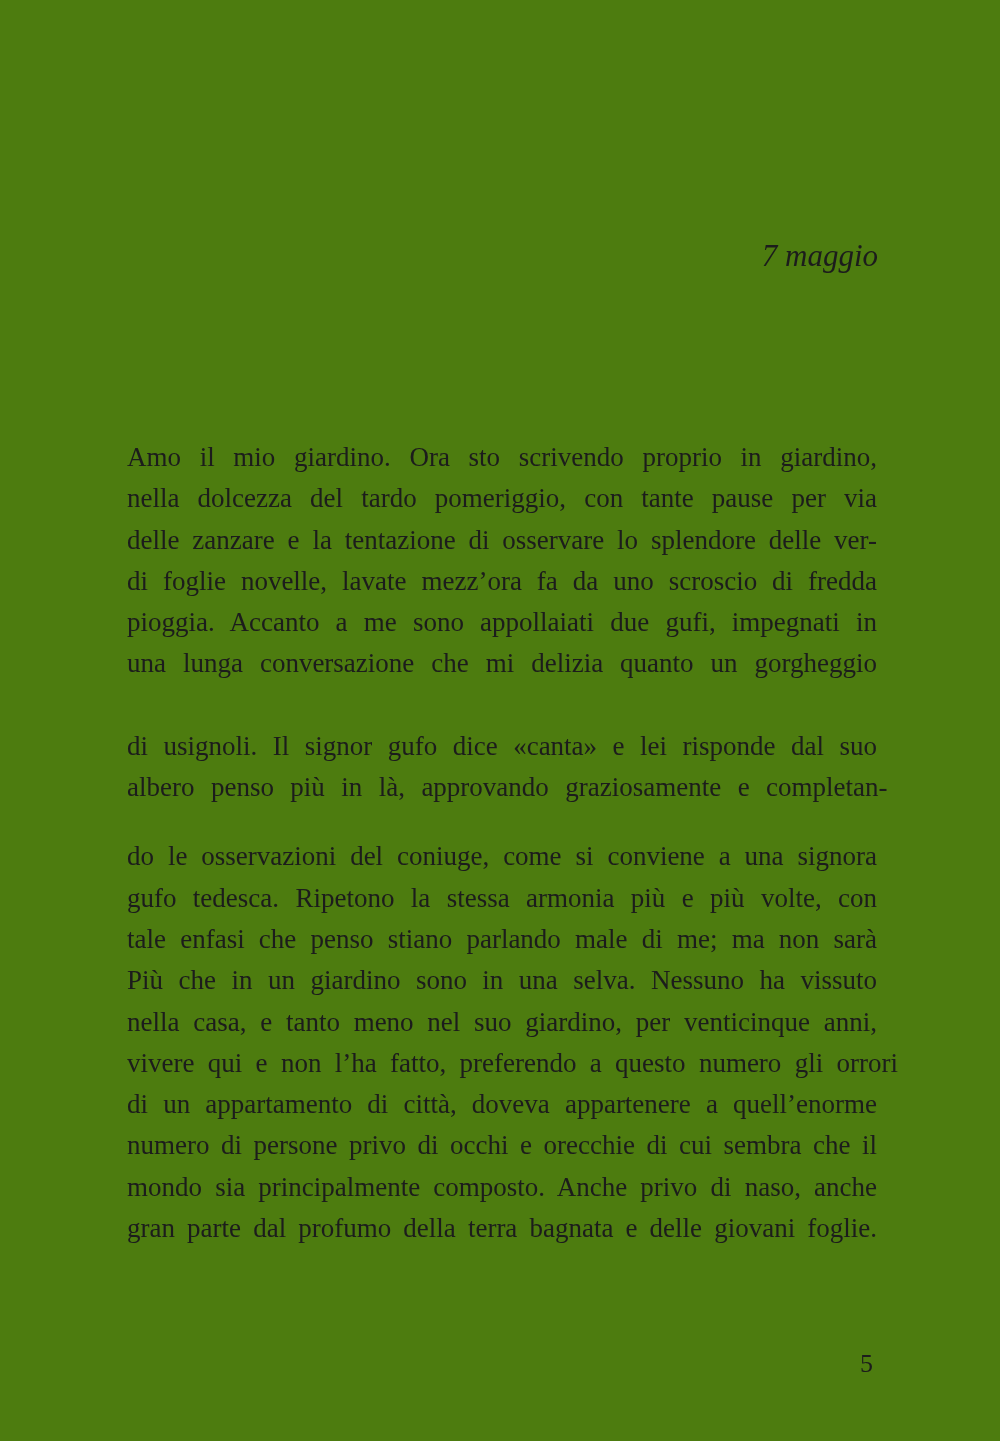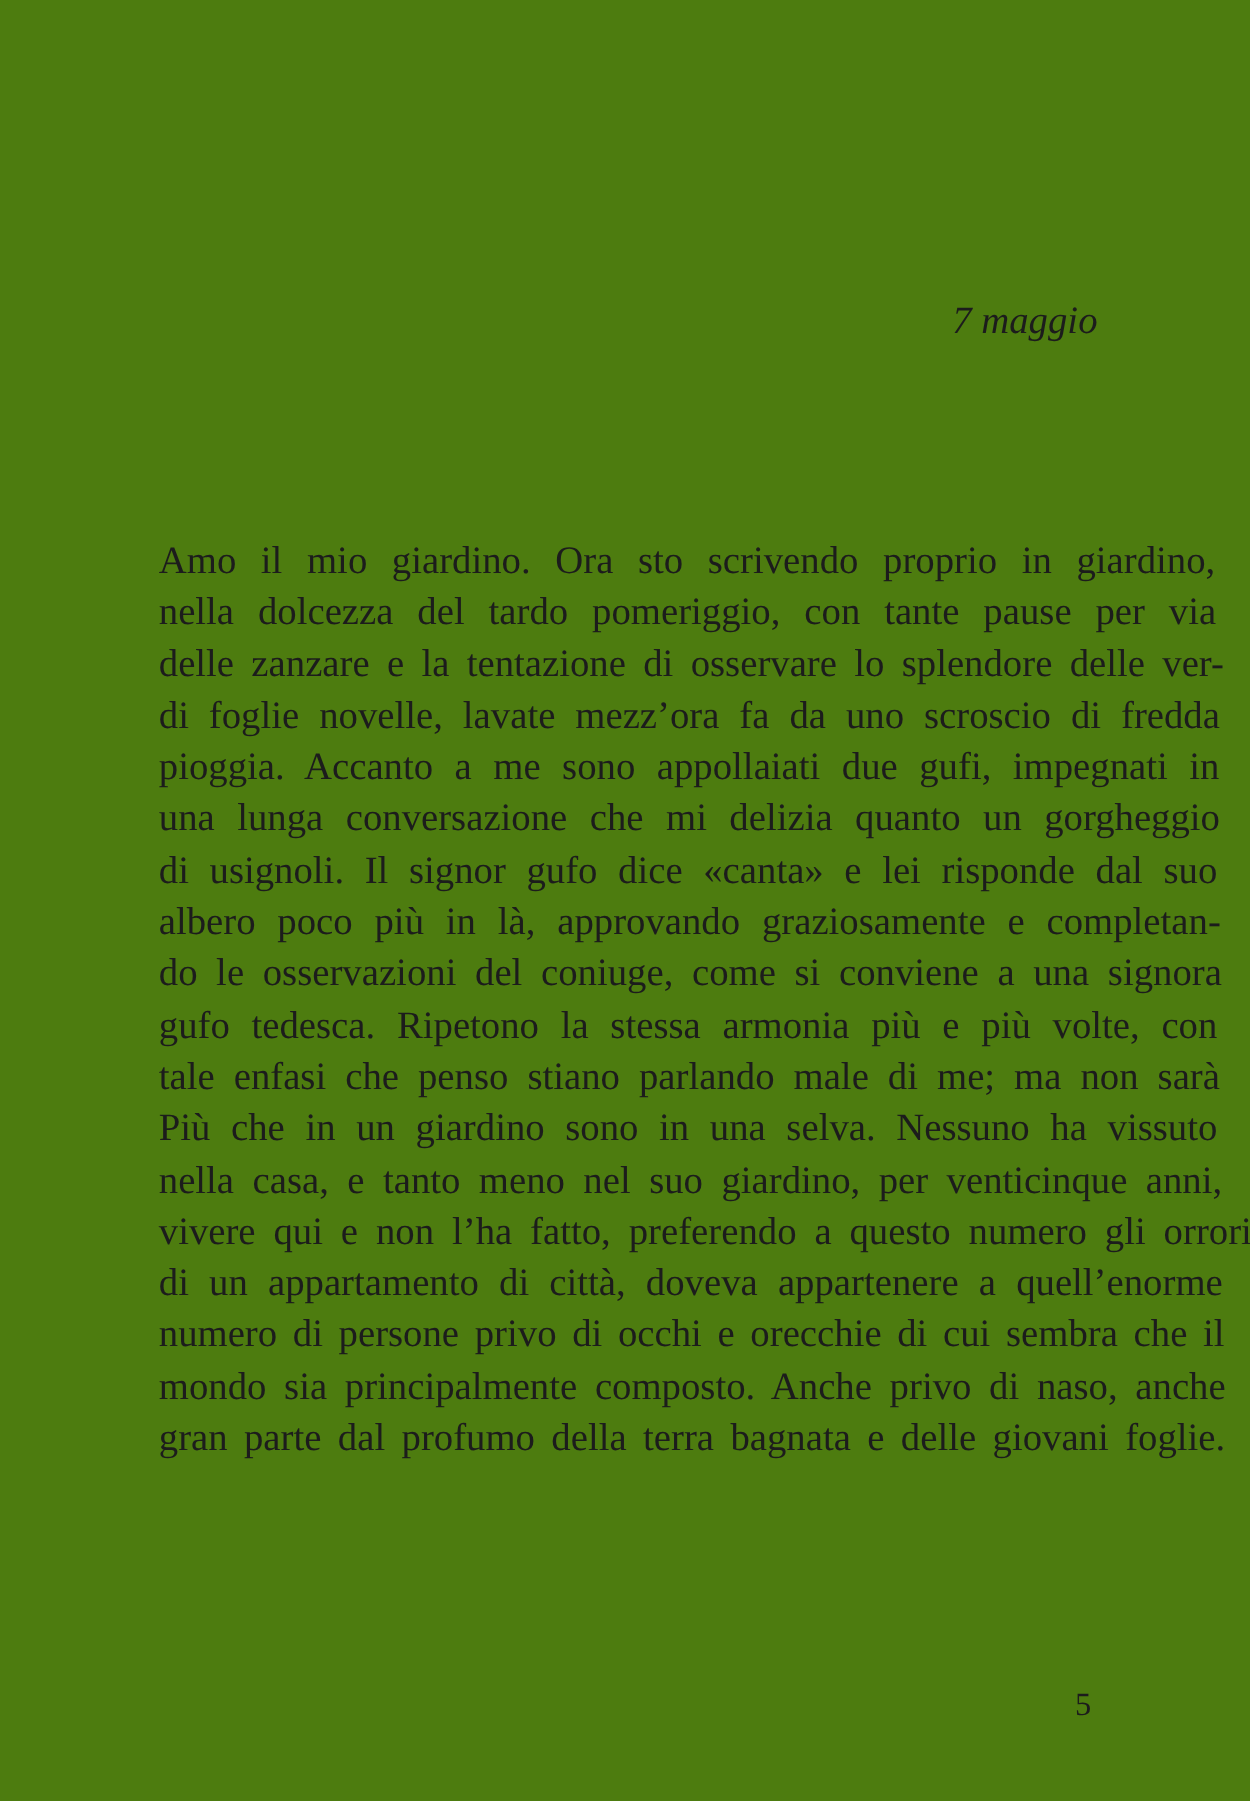--- a/index.html
+++ b/index.html
@@ -21,24 +21,24 @@
     top: 239px;
     right: 122px;
     font-style: italic;
     font-size: 31px;
     line-height: 34px;
     text-align: right;
     white-space: nowrap;
   }
   .text-block {
     position: absolute;
-    top: 427px;
+    top: 437px;
     left: 127px;
     width: 750px;
-    font-size: 31px;
+    font-size: 27px;
   }
   .paragraph {
     margin: 0;
     padding: 0;
   }
   .line {
     height: 41.3px;
     line-height: 41.3px;
     white-space: nowrap;
   }
@@ -60,23 +60,23 @@
   <div class="date-heading">7 maggio</div>
 
   <div class="text-block">
       <div class="paragraph">
         <div class="line fit" style="word-spacing: 11.9271px;"><span>Amo il mio giardino. Ora sto scrivendo proprio in giardino,</span></div>
         <div class="line fit" style="word-spacing: 11.3628px;"><span>nella dolcezza del tardo pomeriggio, con tante pause per via</span></div>
         <div class="line fit" style="word-spacing: 6.08906px;"><span>delle zanzare e la tentazione di osservare lo splendore delle ver-</span></div>
         <div class="line fit" style="word-spacing: 8.20312px;"><span>di foglie novelle, lavate mezz’ora fa da uno scroscio di fredda</span></div>
         <div class="line fit" style="word-spacing: 9.43403px;"><span>pioggia. Accanto a me sono appollaiati due gufi, impegnati in</span></div>
         <div class="line fit" style="word-spacing: 10.2129px;"><span>una lunga conversazione che mi delizia quanto un gorgheggio</span></div>
-        <div class="line fit" style="word-spacing: 8.73864px;"><span>di usignoli. Il signor gufo dice «canta» e lei risponde dal suo</span></div>
-        <div class="line fit" style="word-spacing: 9.6875px;"><span>albero poco più in là, approvando graziosamente e completan-</span></div>
-        <div class="line fit" style="word-spacing: 7.14531px;"><span>do le osservazioni del coniuge, come si conviene a una signora</span></div>
+        <div class="line fit" style="word-spacing: 8.73864px; margin-top: 41px;"><span>di usignoli. Il signor gufo dice «canta» e lei risponde dal suo</span></div>
+        <div class="line fit" style="word-spacing: 9.6875px;"><span>albero penso più in là, approvando graziosamente e completan-</span></div>
+        <div class="line fit" style="word-spacing: 7.14531px; margin-top: 28px;"><span>do le osservazioni del coniuge, come si conviene a una signora</span></div>
         <div class="line fit" style="word-spacing: 9.61719px;"><span>gufo tedesca. Ripetono la stessa armonia più e più volte, con</span></div>
         <div class="line fit" style="word-spacing: 7.45312px;"><span>tale enfasi che penso stiano parlando male di me; ma non sarà</span></div>
       </div>
       <div class="paragraph">
         <div class="line fit" style="word-spacing: 8.73295px;"><span>Più che in un giardino sono in una selva. Nessuno ha vissuto</span></div>
         <div class="line fit" style="word-spacing: 6.99688px;"><span>nella casa, e tanto meno nel suo giardino, per venticinque anni,</span></div>
         <div class="line fit" style="word-spacing: 6.56392px;"><span>vivere qui e non l’ha fatto, preferendo a questo numero gli orrori</span></div>
         <div class="line fit" style="word-spacing: 8.38086px;"><span>di un appartamento di città, doveva appartenere a quell’enorme</span></div>
         <div class="line fit" style="word-spacing: 4.77083px;"><span>numero di persone privo di occhi e orecchie di cui sembra che il</span></div>
         <div class="line fit" style="word-spacing: 6.39453px;"><span>mondo sia principalmente composto. Anche privo di naso, anche</span></div>

